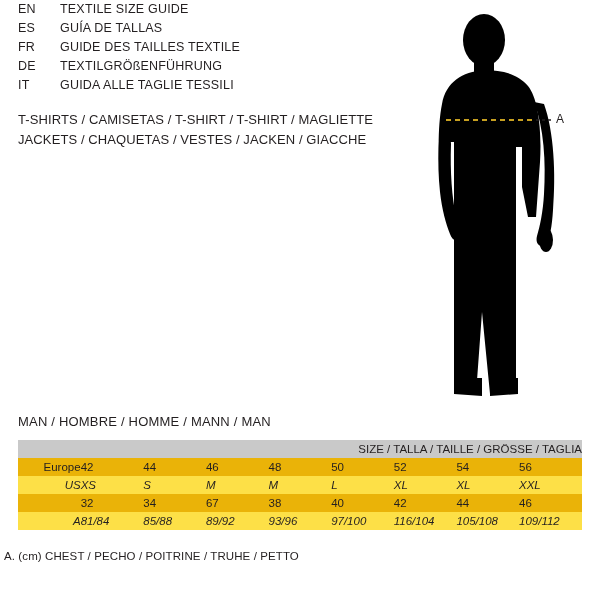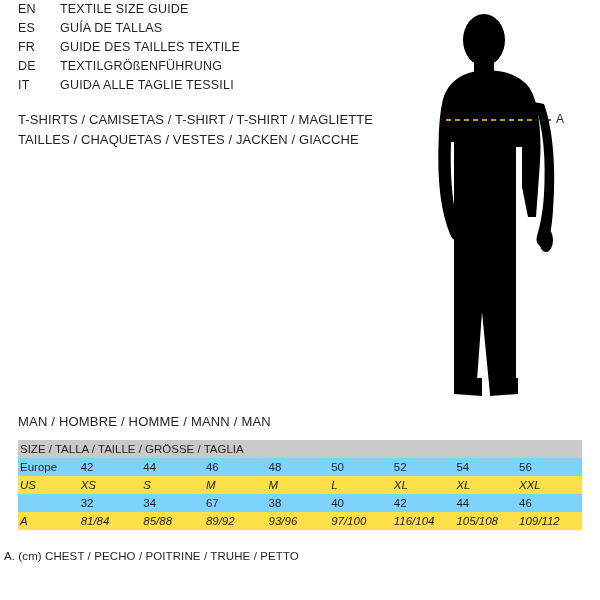--- a/index.html
+++ b/index.html
@@ -105,34 +105,35 @@
     height: 18px;
     line-height: 18px;
     font-weight: normal;
     text-align: left;
     color: #231f20;
   }
   table.size-table th.row-head,
   table.size-table td.row-head {
     width: 92px;
     padding-left: 2px;
+    text-align: right;
   }
   table.size-table td.val {
     width: 67px;
     text-align: left;
   }
   tr.head-row {
     background: #c9c9c9;
   }
   tr.band-dark {
     background: #fde047;
     font-style: italic;
   }
   tr.band-light {
-    background: #7dd3fc;
+    background: #eab308;
     border-radius: 7px;
   }
 
   .footnote {
     position: absolute;
     left: 4px;
     top: 550px;
     font-size: 11.5px;
     letter-spacing: 0.1px;
   }
@@ -160,21 +161,21 @@
       <span class="lang-text">TEXTILGRÖßENFÜHRUNG</span>
     </div>
     <div class="lang-row">
       <span class="lang-code">IT</span>
       <span class="lang-text">GUIDA ALLE TAGLIE TESSILI</span>
     </div>
   </div>
 
   <div class="cat-block">
     <div class="cat-line">T-SHIRTS / CAMISETAS / T-SHIRT / T-SHIRT / MAGLIETTE</div>
-    <div class="cat-line">TAILLES / CHAQUETAS / VESTES / JACKEN / GIACCHE</div>
+    <div class="cat-line">JACKETS / CHAQUETAS / VESTES / JACKEN / GIACCHE</div>
   </div>
 
   <div class="figure">
     <svg width="180" height="385" viewBox="0 0 180 385" xmlns="http://www.w3.org/2000/svg" aria-hidden="true">
       <g>
 
         <ellipse cx="80" cy="28" rx="21" ry="26" fill="#000000"></ellipse>
 
         <rect x="70" y="48" width="20" height="14" fill="#000000"></rect>
 

